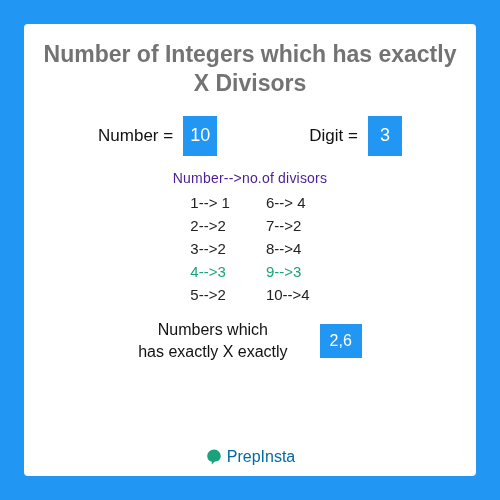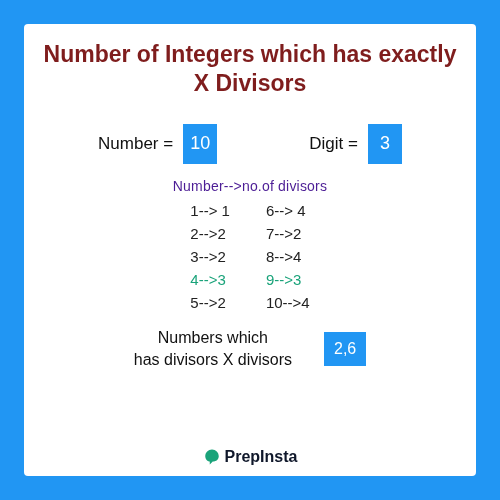--- a/index.html
+++ b/index.html
@@ -17,22 +17,22 @@
       border-radius: 4px;
       padding: 16px 18px 10px 18px;
       display: flex;
       flex-direction: column;
     }
     .title {
       font-size: 23px;
       font-weight: 700;
       text-align: center;
       line-height: 1.25;
-      color: #7f1d1d;
-      margin-bottom: 26px;
+      color: #737373;
+      margin-bottom: 18px;
     }
     .inputs-row {
       display: flex;
       justify-content: space-around;
       align-items: center;
       margin-bottom: 14px;
       padding: 0 10px;
     }
     .input-pair {
       display: flex;
@@ -106,22 +106,22 @@
       justify-content: center;
       gap: 4px;
       margin-top: auto;
     }
     .brand-icon {
       width: 18px;
       height: 18px;
     }
     .brand-text {
       font-size: 16px;
-      font-weight: 700;
-      color: #0f172a;
+      font-weight: 400;
+      color: #0369a1;
     }
   </style>
 </head>
 <body>
 
 <div class="card">
 
   <h1 class="title">Number of Integers which has exactly X Divisors</h1>
 
   <div class="inputs-row">
@@ -150,21 +150,21 @@
       <div class="row">7--&gt;2</div>
       <div class="row">8--&gt;4</div>
       <div class="row hl">9--&gt;3</div>
       <div class="row">10--&gt;4</div>
     </div>
   </div>
 
   <div class="result-block">
     <div class="result-text">
       <div>Numbers which</div>
-      <div>has divisors X divisors</div>
+      <div>has exactly X exactly</div>
     </div>
     <div class="result-box">2,6</div>
   </div>
 
   <div class="brand">
     <svg class="brand-icon" viewBox="0 0 24 24">
       <path fill="#1aa37a" d="M12 2 C7 2 3 6 3 11 C3 15 6 18 9 18 L9 22 L13 18 C18 18 21 15 21 11 C21 6 17 2 12 2 Z"></path>
     </svg>
     <span class="brand-text">PrepInsta</span>
   </div>

